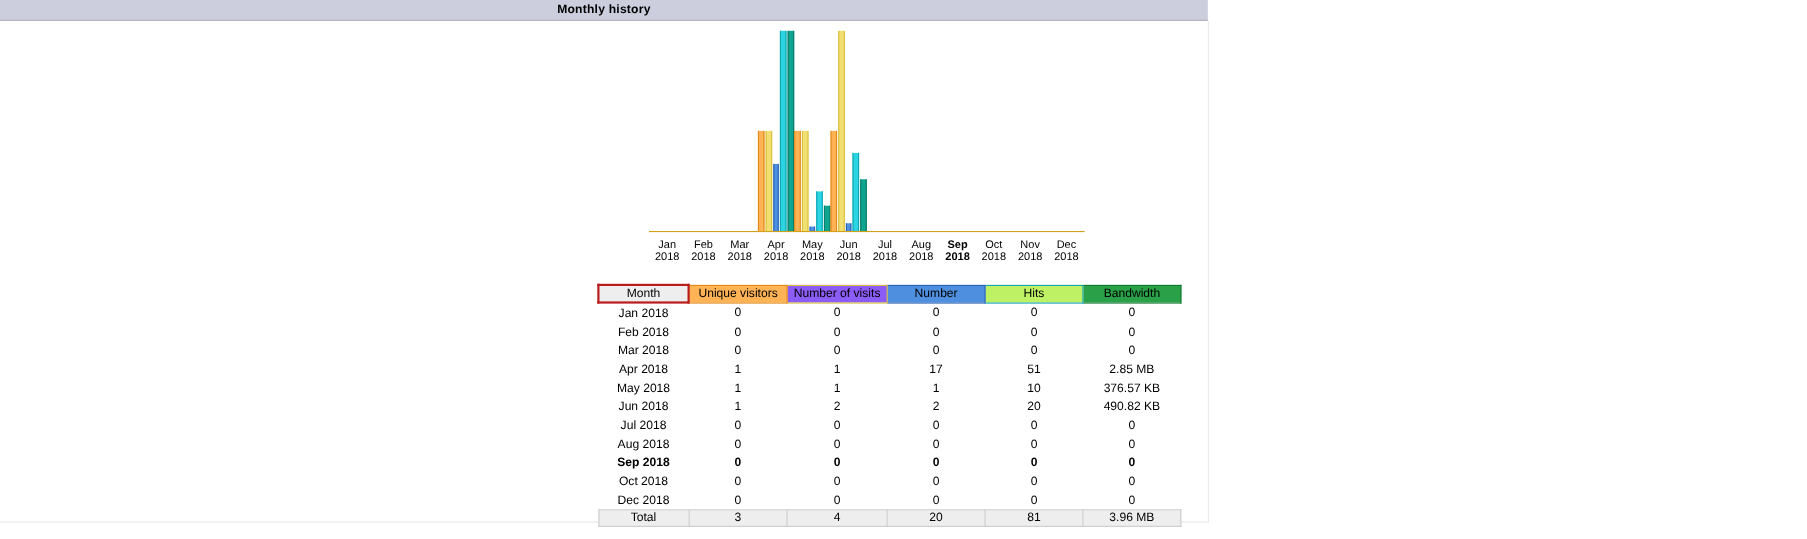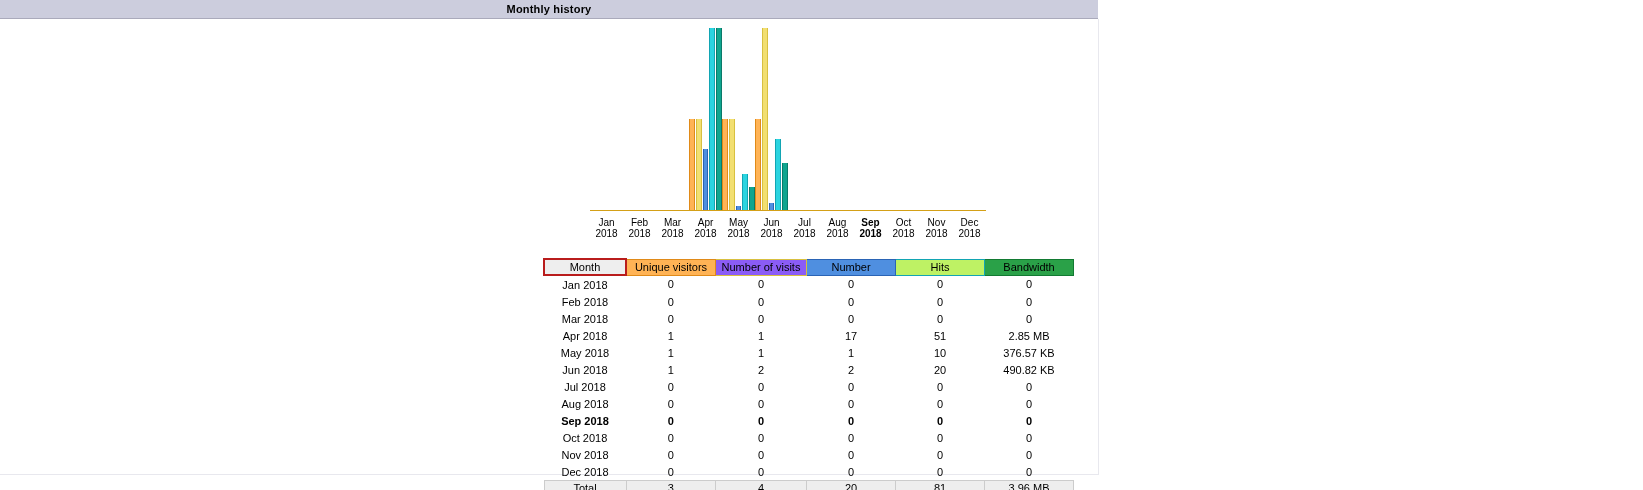--- a/index.html
+++ b/index.html
@@ -368,28 +368,20 @@
           </tr>
           <tr>
             <td>Oct 2018</td>
             <td>0</td>
             <td>0</td>
             <td>0</td>
             <td>0</td>
             <td>0</td>
           </tr>
           <tr>
-            <td>Nov 2018</td>
-            <td>0</td>
-            <td>0</td>
-            <td>0</td>
-            <td>0</td>
-            <td>0</td>
-          </tr>
-          <tr>
             <td>Dec 2018</td>
             <td>0</td>
             <td>0</td>
             <td>0</td>
             <td>0</td>
             <td>0</td>
           </tr>
         </tbody>
       <tfoot>
         <tr class="total-row">

